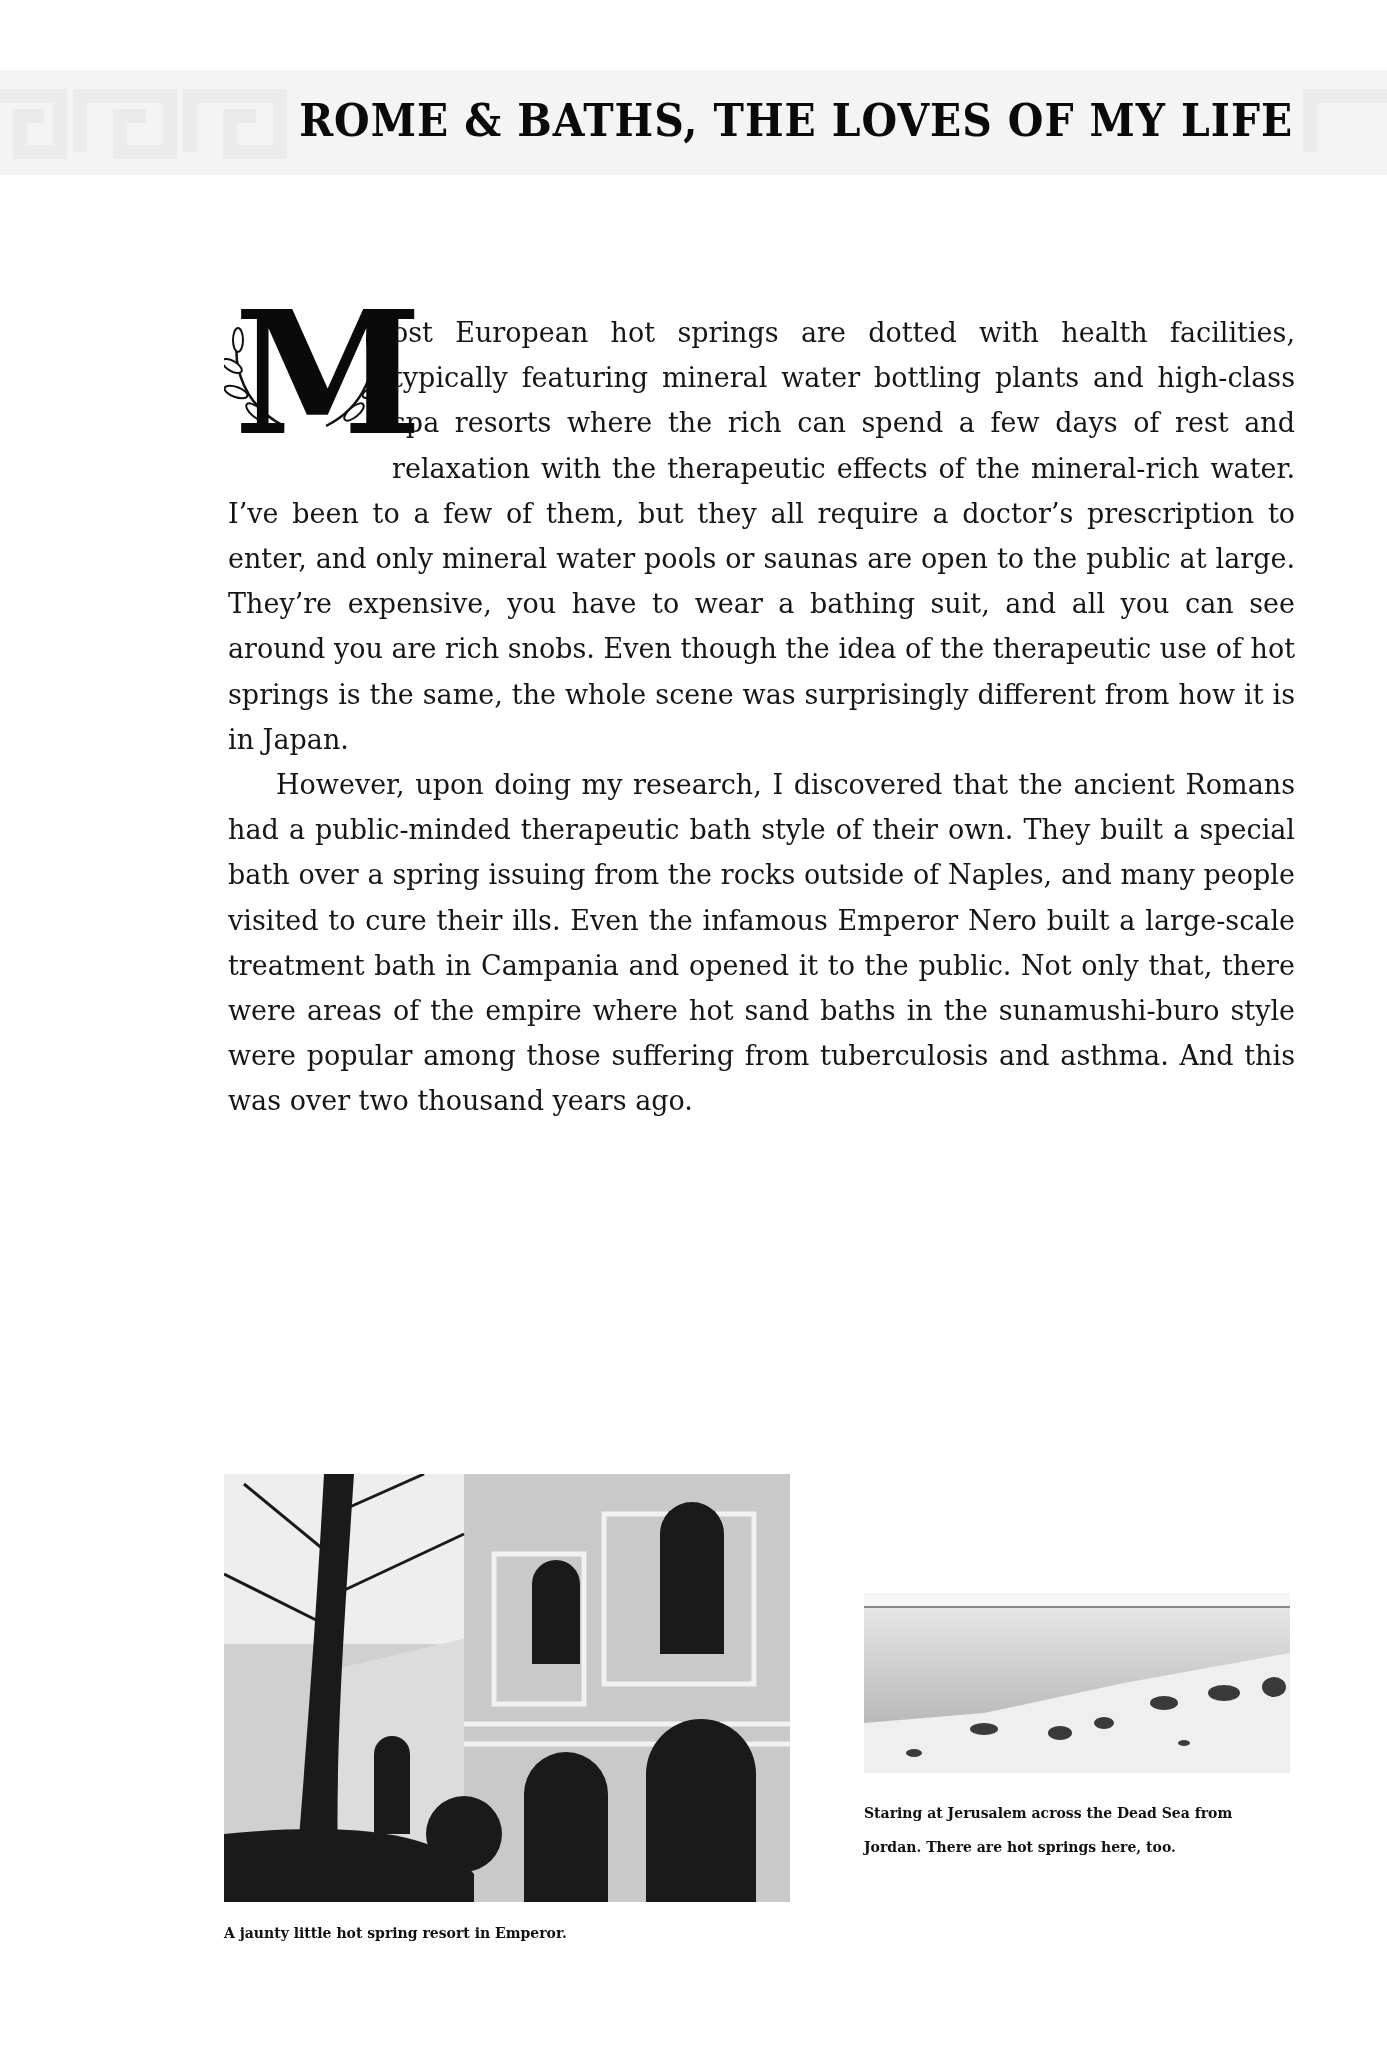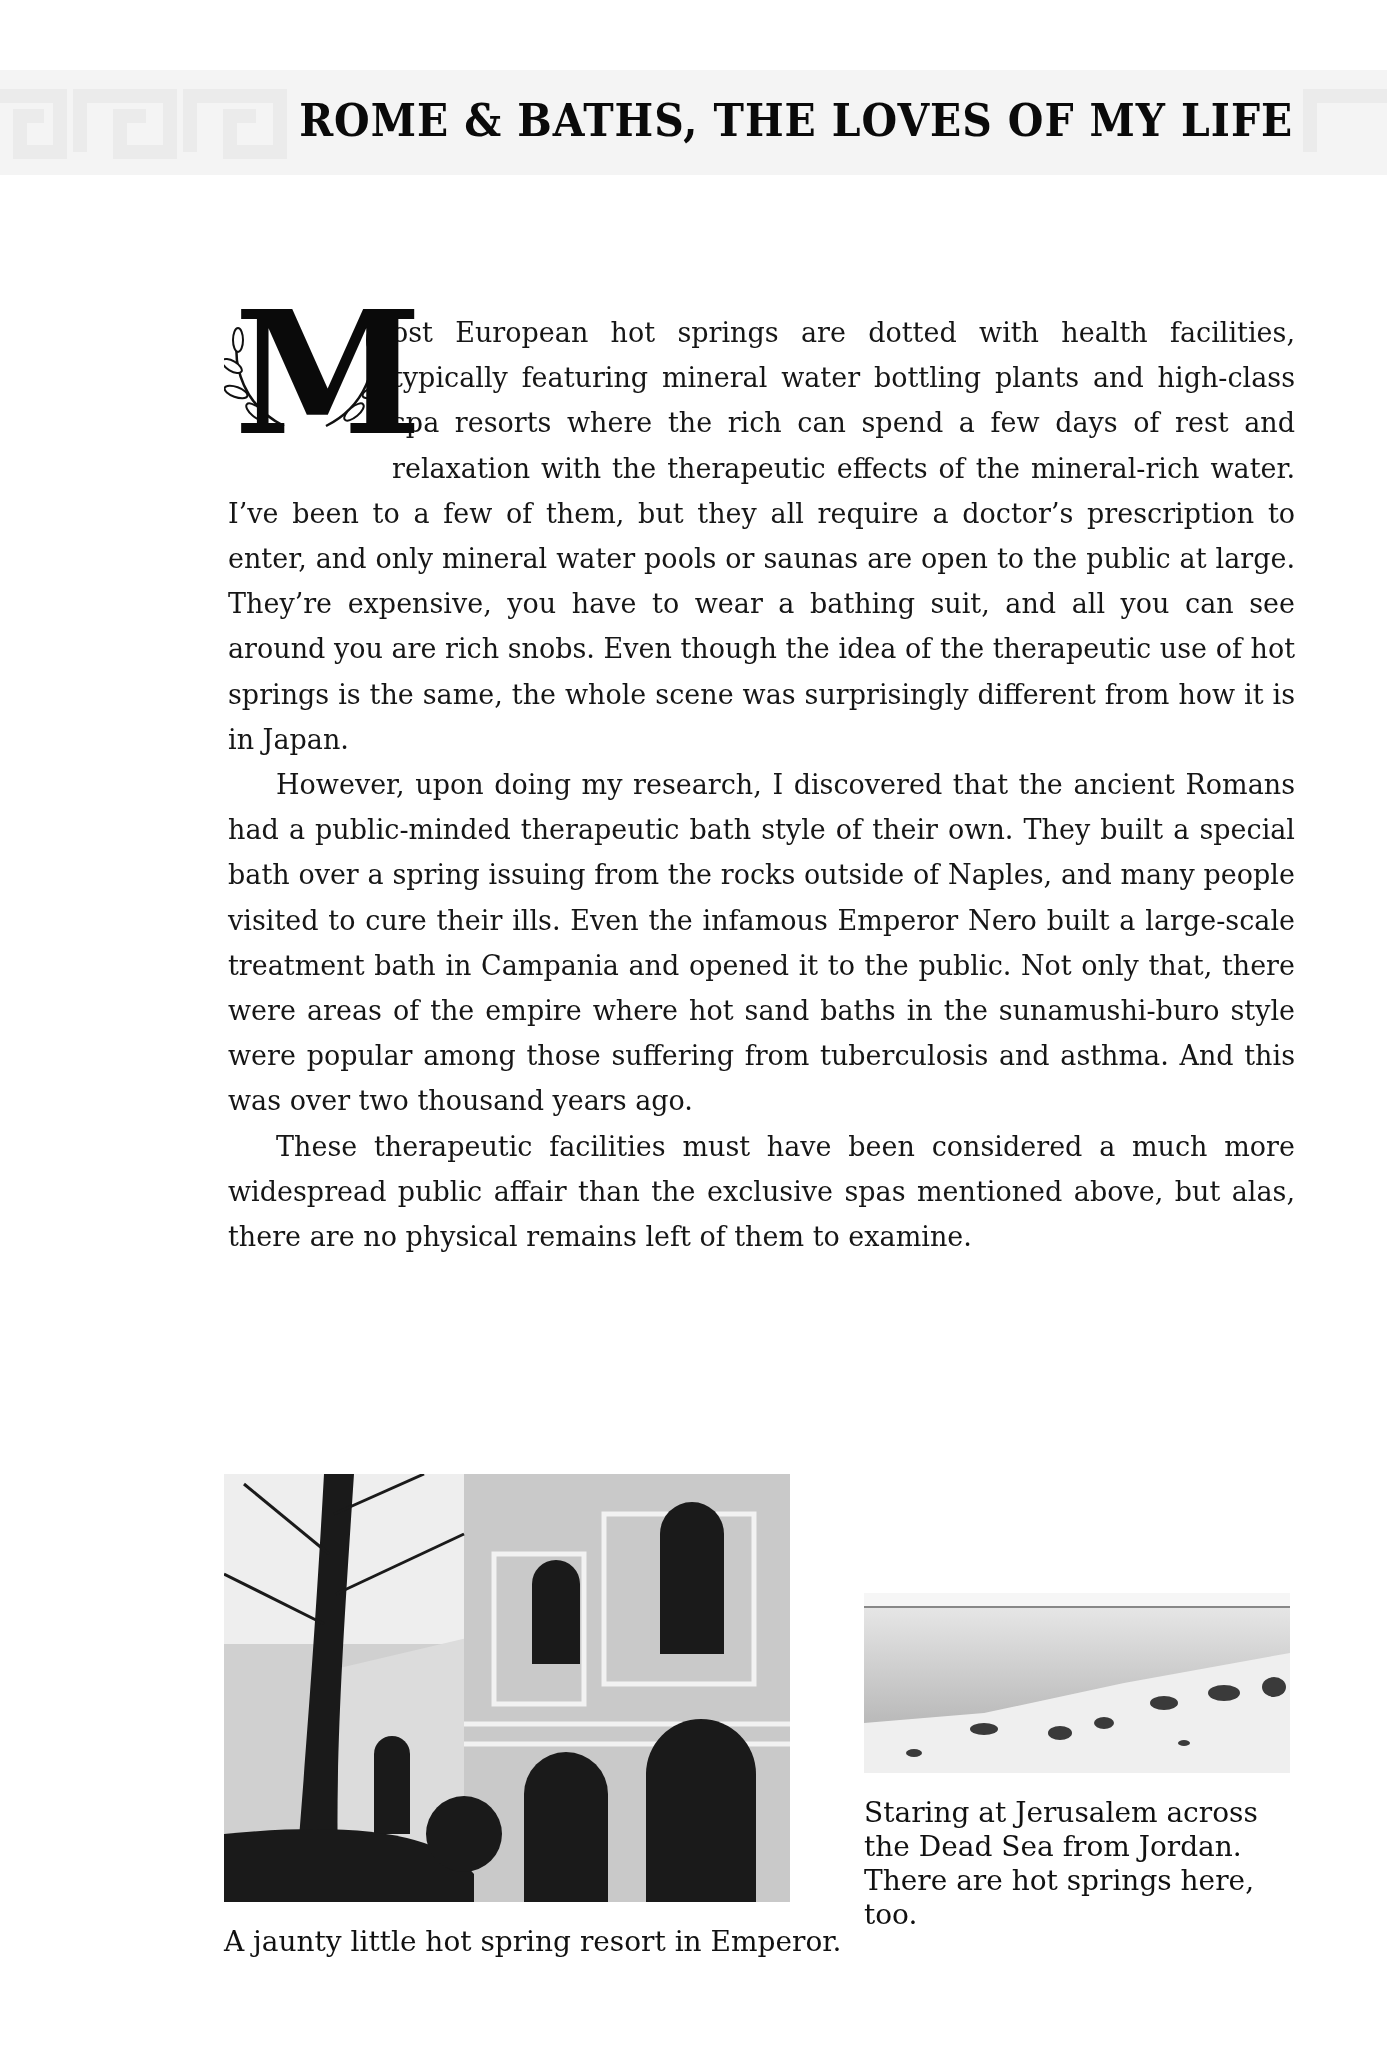--- a/index.html
+++ b/index.html
@@ -12,21 +12,21 @@
   .body-text { position: absolute; left: 228px; top: 310px; width: 1067px; font-family: "DejaVu Serif", serif; font-size: 27px; line-height: 45.2px; text-align: justify; color: #161616; }
   .body-text p { margin: 0; text-indent: 48px; }
   .body-text p.first { text-indent: 0; }
   .dropcap { float: left; width: 162px; height: 136px; margin: 6px 6px 0 -4px; position: relative; }
   .dropcap .letter { position: absolute; left: 10px; top: -28px; font-family: "DejaVu Serif", serif; font-size: 170px; font-weight: bold; line-height: 1; color: #0a0a0a; }
   .dropcap svg { position: absolute; left: 0; top: 0; }
 
   .photo1 { position: absolute; left: 224px; top: 1474px; width: 566px; height: 428px; overflow: hidden; background: #c8c8c8; }
   .photo2 { position: absolute; left: 864px; top: 1593px; width: 426px; height: 180px; overflow: hidden; background: #d8d8d8; }
 
-  .caption { position: absolute; font-family: "DejaVu Serif", serif; font-weight: normal; font-size: 28px; color: #111; }
+  .caption { position: absolute; font-family: "DejaVu Serif", serif; font-weight: bold; font-size: 14px; color: #111; }
   .caption1 { left: 224px; top: 1925px; }
   .caption2 { left: 864px; top: 1796px; width: 420px; line-height: 34px; }
 </style>
 </head>
 <body>
 
 <div class="header-band"></div>
 <svg class="meander" viewBox="0 0 1387 76" preserveAspectRatio="none">
   <g fill="none" stroke="#ebebeb" stroke-width="14">
     <path d="M0 10 H60 V66 H20 V30 H44"></path>
@@ -54,21 +54,20 @@
           <ellipse cx="154" cy="50" rx="11" ry="5" transform="rotate(-30 154 50)"></ellipse>
           <ellipse cx="150" cy="76" rx="12" ry="5" transform="rotate(-20 150 76)"></ellipse>
           <ellipse cx="130" cy="96" rx="12" ry="5" transform="rotate(-40 130 96)"></ellipse>
         </g>
       </svg>
       <span class="letter">M</span>
     </span>
     <span>ost European hot springs are dotted with health facilities, typically featuring mineral water bottling plants and high-class spa resorts where the rich can spend a few days of rest and relaxation with the therapeutic effects of the mineral-rich water. I’ve been to a few of them, but they all require a doctor’s prescription to enter, and only mineral water pools or saunas are open to the public at large. They’re expensive, you have to wear a bathing suit, and all you can see around you are rich snobs. Even though the idea of the therapeutic use of hot springs is the same, the whole scene was surprisingly different from how it is in Japan.</span>
   </p>
   <p>However, upon doing my research, I discovered that the ancient Romans had a public-minded therapeutic bath style of their own. They built a special bath over a spring issuing from the rocks outside of Naples, and many people visited to cure their ills. Even the infamous Emperor Nero built a large-scale treatment bath in Campania and opened it to the public. Not only that, there were areas of the empire where hot sand baths in the sunamushi-buro style were popular among those suffering from tuberculosis and asthma. And this was over two thousand years ago.</p>
-  <p>These therapeutic facilities must have been considered a much more widespread public affair than the exclusive spas mentioned above, but alas, there are no physical remains left of them to examine.</p>
 </div>
 
 <div class="photo1">
   <svg width="566" height="428" viewBox="0 0 566 428">
     <rect x="0" y="0" width="566" height="428" fill="#d0d0d0"></rect>
     <rect x="0" y="0" width="260" height="170" fill="#eeeeee"></rect>
     <polygon points="90,200 260,160 260,428 90,428" fill="#dcdcdc"></polygon>
     <rect x="240" y="0" width="326" height="428" fill="#c9c9c9"></rect>
     <g fill="none" stroke="#f2f2f2" stroke-width="5">
       <path d="M240 250 H566"></path>

